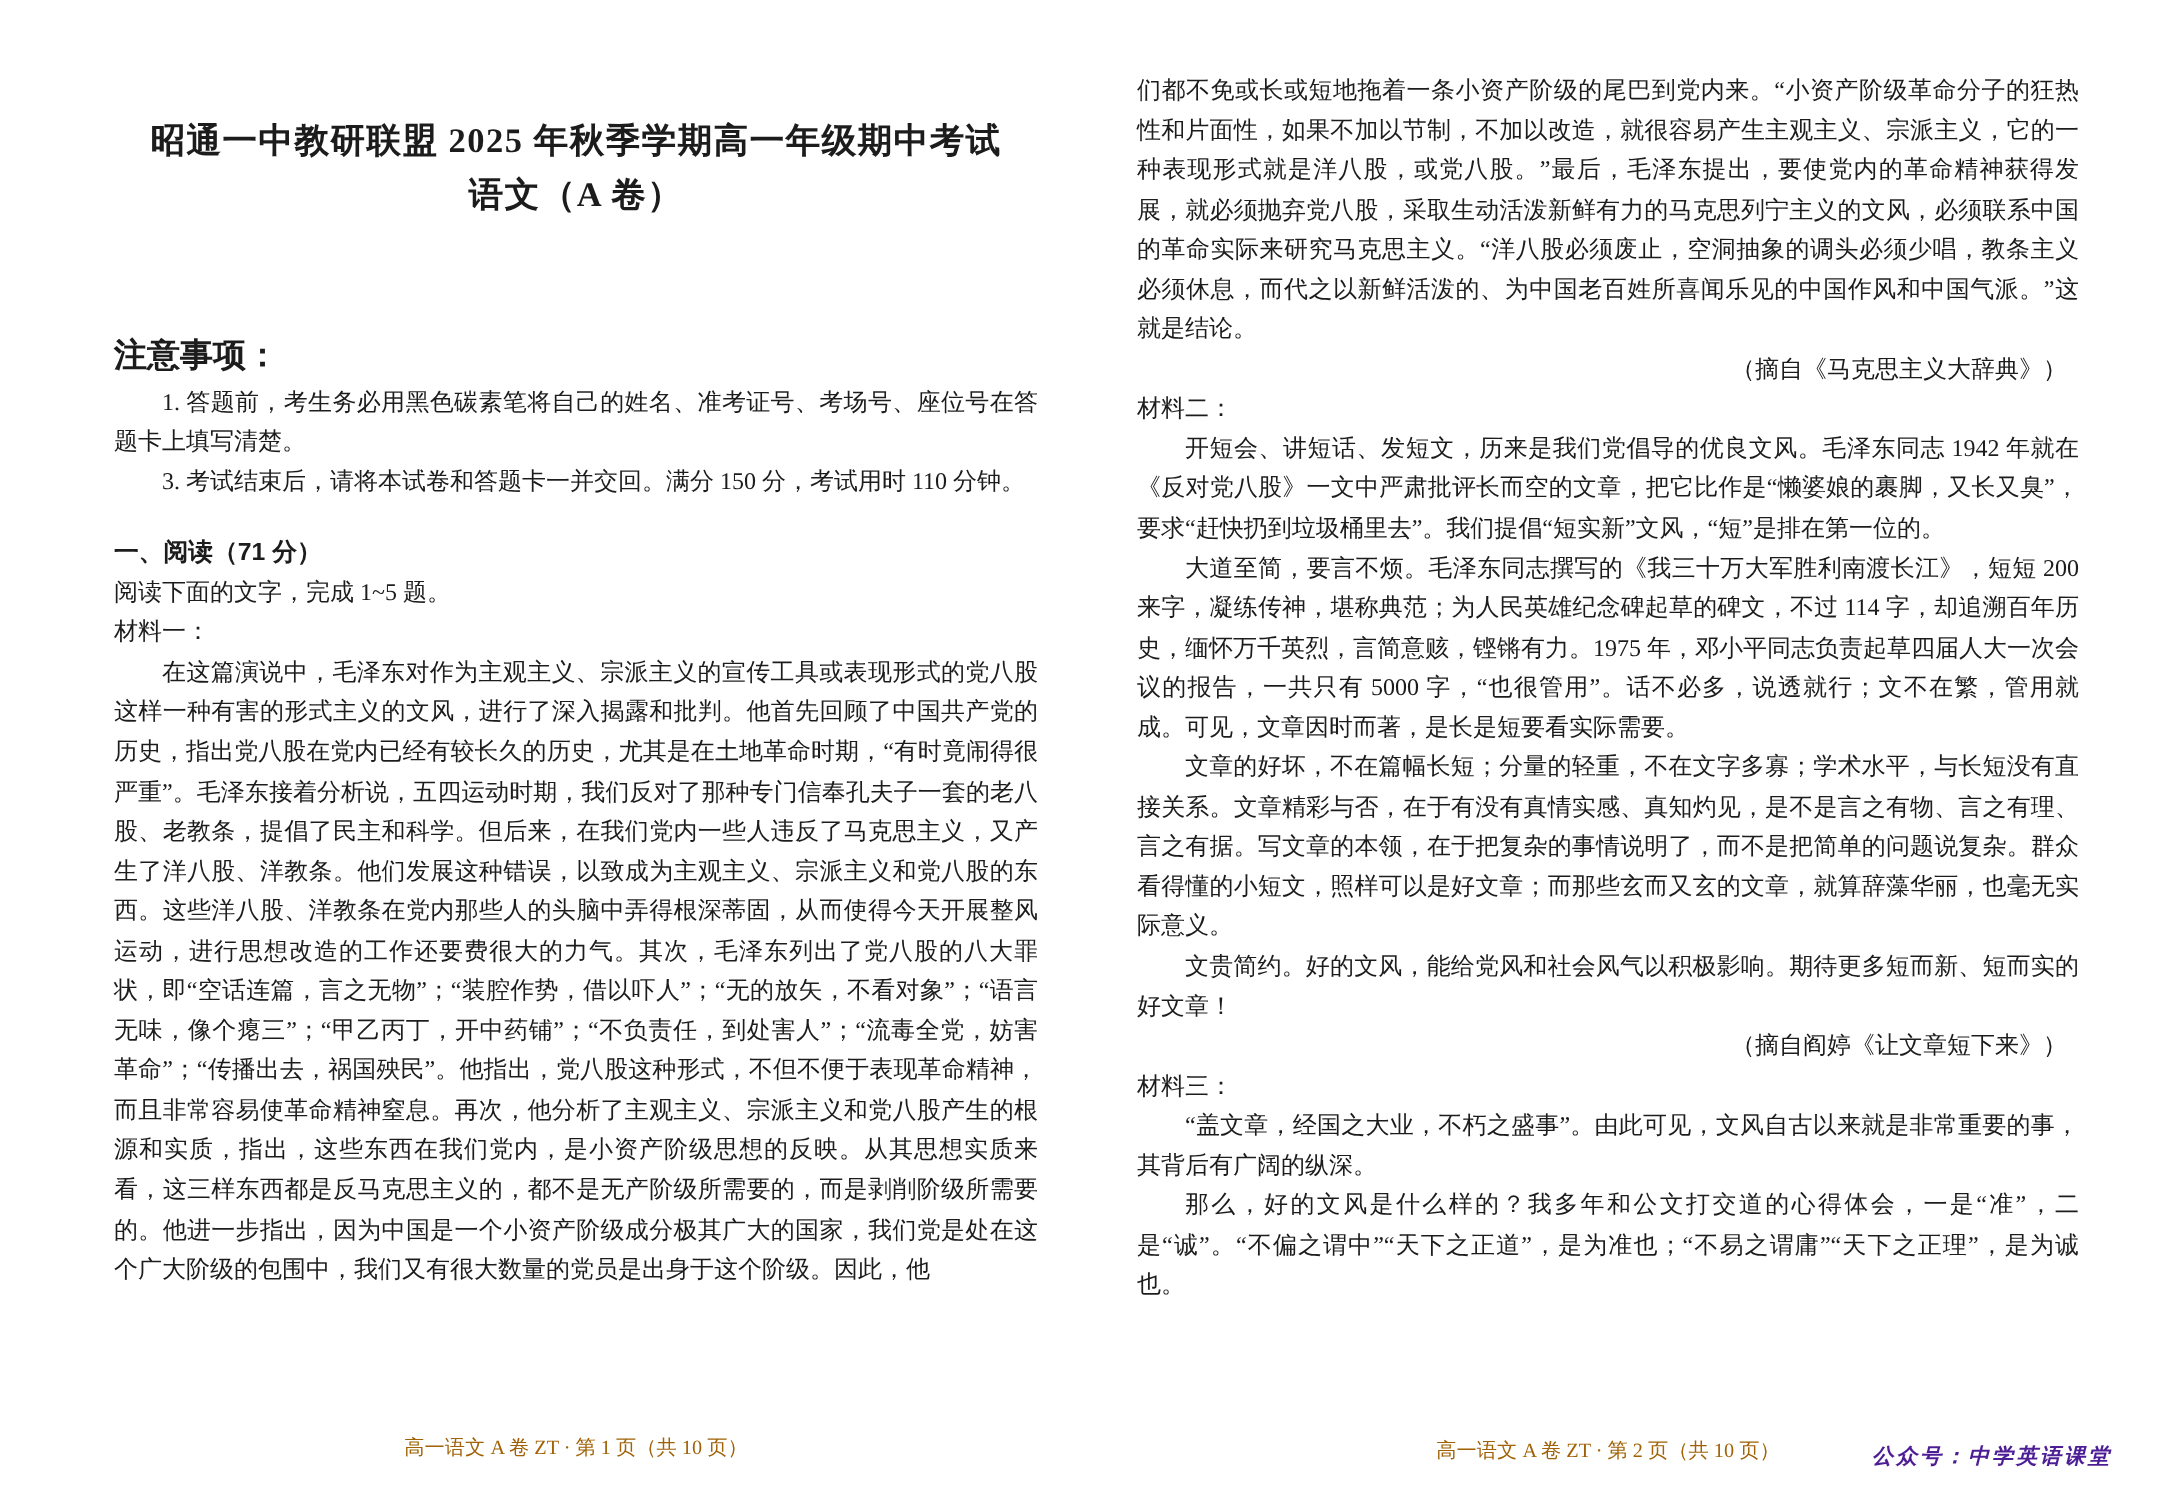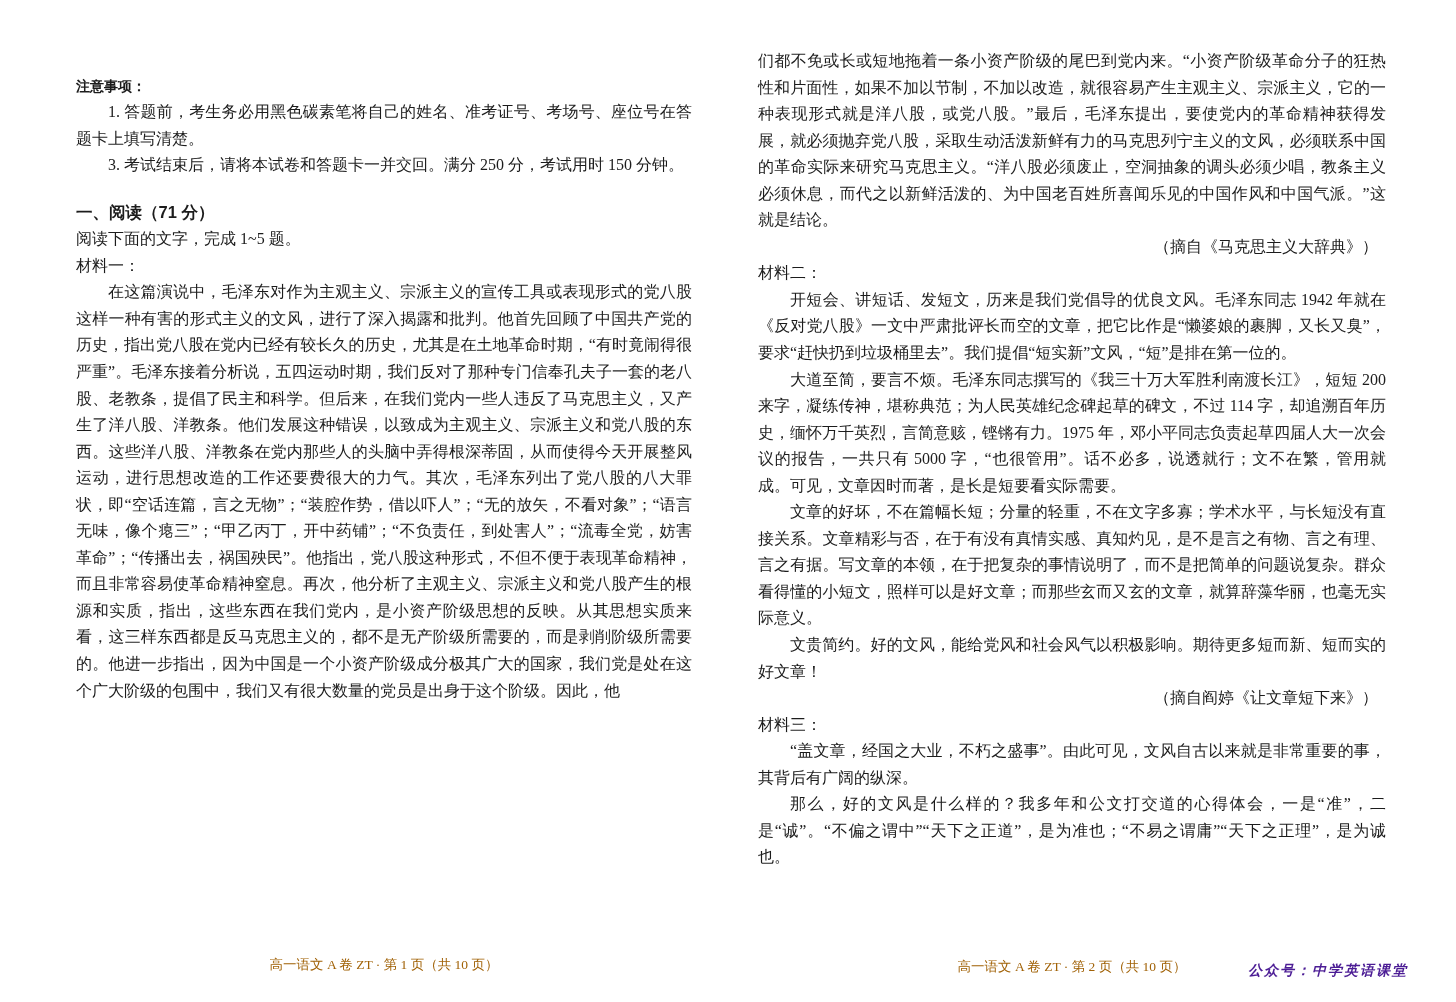--- a/index.html
+++ b/index.html
@@ -39,22 +39,22 @@
     font-size: 23px;
     line-height: 1.55;
     margin: 0;
     letter-spacing: 1px;
   }
   .title-block {
     margin-bottom: 72px;
   }
   .bold-heading {
     font-weight: bold;
-    font-family: Liberation Mono, monospace;
-    font-size: 14px;
+    font-family: Liberation Serif, serif;
+    font-size: 22px;
     margin: 0;
   }
   p.body, div.line {
     margin: 0;
     text-align: justify;
     text-justify: inter-ideograph;
   }
   .indent {
     text-indent: 2em;
   }
@@ -90,25 +90,29 @@
     white-space: nowrap;
   }
 </style>
 </head>
 <body>
 
 <div class="canvas">
 
   <div class="page page-left">
 
+    <div class="title-block">
+      <h1 class="title">昭通一中教研联盟 2025 年秋季学期高一年级期中考试</h1>
+      <h1 class="title">语文（A 卷）</h1>
+    </div>
 
     <div class="bold-heading">注意事项：</div>
 
     <p class="body indent">1. 答题前，考生务必用黑色碳素笔将自己的姓名、准考证号、考场号、座位号在答题卡上填写清楚。</p>
-    <p class="body indent">3. 考试结束后，请将本试卷和答题卡一并交回。满分 250 分，考试用时 150 分钟。</p>
+    <p class="body indent">3. 考试结束后，请将本试卷和答题卡一并交回。满分 150 分，考试用时 110 分钟。</p>
 
     <div class="section-heading">一、阅读（71 分）</div>
     <div class="line">阅读下面的文字，完成 1~5 题。</div>
     <div class="line">材料一：</div>
 
     <p class="body indent">在这篇演说中，毛泽东对作为主观主义、宗派主义的宣传工具或表现形式的党八股这样一种有害的形式主义的文风，进行了深入揭露和批判。他首先回顾了中国共产党的历史，指出党八股在党内已经有较长久的历史，尤其是在土地革命时期，“有时竟闹得很严重”。毛泽东接着分析说，五四运动时期，我们反对了那种专门信奉孔夫子一套的老八股、老教条，提倡了民主和科学。但后来，在我们党内一些人违反了马克思主义，又产生了洋八股、洋教条。他们发展这种错误，以致成为主观主义、宗派主义和党八股的东西。这些洋八股、洋教条在党内那些人的头脑中弄得根深蒂固，从而使得今天开展整风运动，进行思想改造的工作还要费很大的力气。其次，毛泽东列出了党八股的八大罪状，即“空话连篇，言之无物”；“装腔作势，借以吓人”；“无的放矢，不看对象”；“语言无味，像个瘪三”；“甲乙丙丁，开中药铺”；“不负责任，到处害人”；“流毒全党，妨害革命”；“传播出去，祸国殃民”。他指出，党八股这种形式，不但不便于表现革命精神，而且非常容易使革命精神窒息。再次，他分析了主观主义、宗派主义和党八股产生的根源和实质，指出，这些东西在我们党内，是小资产阶级思想的反映。从其思想实质来看，这三样东西都是反马克思主义的，都不是无产阶级所需要的，而是剥削阶级所需要的。他进一步指出，因为中国是一个小资产阶级成分极其广大的国家，我们党是处在这个广大阶级的包围中，我们又有很大数量的党员是出身于这个阶级。因此，他</p>
 
     <div class="footer">高一语文 A 卷 ZT · 第 1 页（共 10 页）</div>
   </div>
 

